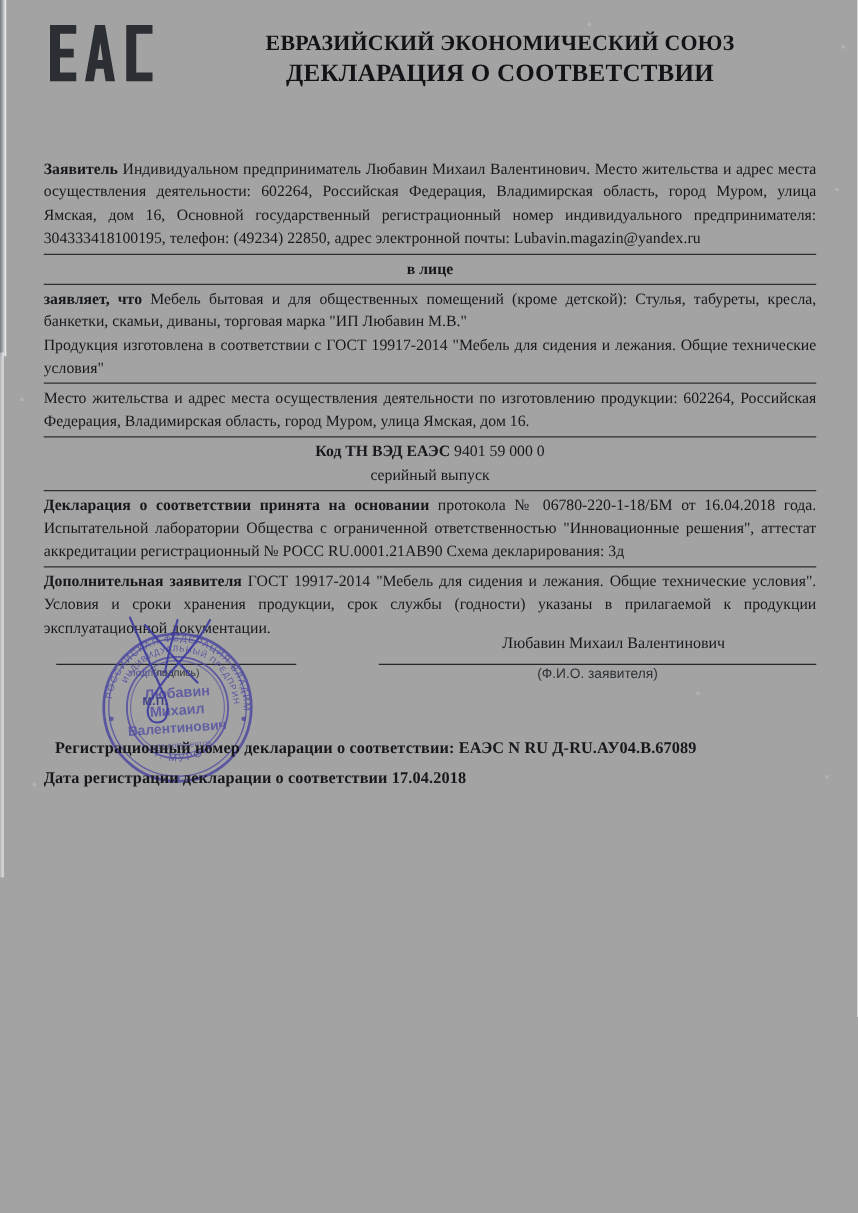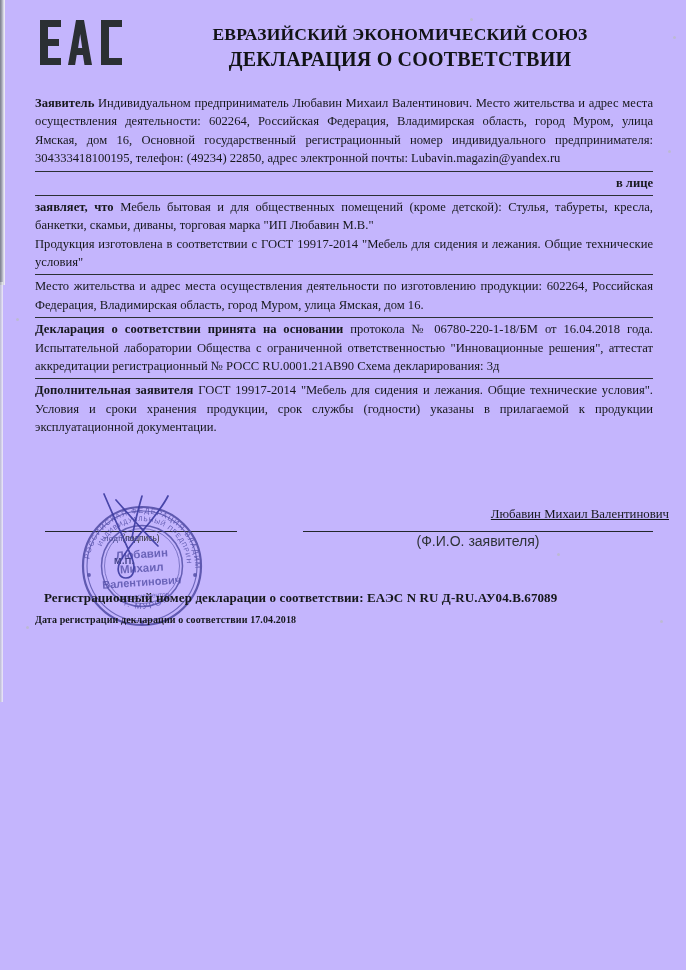--- a/index.html
+++ b/index.html
@@ -9,21 +9,21 @@
     background: #ffffff;
   }
   body {
     font-family: "Liberation Serif", "DejaVu Serif", serif;
     color: #16181c;
   }
   #page {
     position: relative;
     width: 686px;
     height: 970px;
-    background: #c4b5fd;
+    background: #a3a3a3;
     overflow: hidden;
   }
   
   .scan-edge-left {
     position: absolute;
     left: 0; top: 0;
     width: 5px; height: 285px;
     background: linear-gradient(to right, #6d7277 0%, #9aa0a4 35%, #d9dcde 70%, #fdfdfd 100%);
     opacity: .85;
   }
@@ -73,40 +73,39 @@
     width: 618px;
   }
   .sec {
     padding: 2px 0 3px 0;
     border-top: 1px solid #2c3034;
     font-size: 12.6px;
     line-height: 1.46;
     text-align: justify;
     text-justify: inter-word;
   }
-  .sec.first { border-top: none; }
+  .sec.first { border-top: none; margin-top: 32px; }
   .sec p { margin: 0; }
   .lead { font-weight: bold; }
-  .nojust { text-align: right; }
+  .nojust { text-align: center; }
 
   
   .sigwrap {
     position: absolute;
     left: 35px; top: 507px;
     width: 618px;
     height: 46px;
   }
   .sig-name {
     position: absolute;
-    left: 334px; top: 0px;
+    left: 306px; top: 0px;
     width: 300px;
-    text-align: right;
+    text-align: center;
     font-size: 12.8px;
     white-space: nowrap;
-    text-decoration: underline;
   }
   .sig-rule-l {
     position: absolute;
     left: 10px; top: 24px;
     width: 192px;
     border-top: 1px solid #23272b;
   }
   .sig-rule-r {
     position: absolute;
     left: 268px; top: 24px;
@@ -121,38 +120,38 @@
     font-family: "Liberation Sans", "DejaVu Sans", sans-serif;
     font-size: 8.4px;
     color: #2e3236;
   }
   .sig-cap-r {
     position: absolute;
     left: 268px; top: 26px;
     width: 350px;
     text-align: center;
     font-family: "Liberation Sans", "DejaVu Sans", sans-serif;
-    font-size: 14px;
+    font-size: 11px;
     color: #2e3236;
   }
 
   
   .regno {
     position: absolute;
     left: 44px; top: 590px;
     font-weight: bold;
     font-size: 13px;
     letter-spacing: .1px;
     text-align: right;
   }
   .regdate {
     position: absolute;
     left: 35px; top: 614px;
     font-weight: bold;
-    font-size: 10px;
+    font-size: 13px;
     letter-spacing: .1px;
   }
 
   
   .seal {
     position: absolute;
     left: 73px; top: 497px;
     width: 138px; height: 138px;
     pointer-events: none;
     opacity: .92;
@@ -230,20 +229,24 @@
 
     <div class="sec">
       <p><span class="lead">заявляет, что</span><span> Мебель бытовая и для общественных помещений (кроме детской): Стулья, табуреты, кресла, банкетки, скамьи, диваны, торговая марка "ИП Любавин М.В."</span></p>
       <p>Продукция изготовлена в соответствии с ГОСТ 19917-2014 "Мебель для сидения и лежания. Общие технические условия"</p>
     </div>
 
     <div class="sec">
       <p>Место жительства и адрес места осуществления деятельности по изготовлению продукции: 602264, Российская Федерация, Владимирская область, город Муром, улица Ямская, дом 16.</p>
     </div>
 
+    <div class="sec nojust">
+      <p><span class="lead">Код ТН ВЭД ЕАЭС</span><span> 9401 59 000 0</span></p>
+      <p>серийный выпуск</p>
+    </div>
 
 
     <div class="sec">
       <p><span class="lead">Декларация о соответствии принята на основании</span><span> протокола № 06780-220-1-18/БМ от 16.04.2018 года. Испытательной лаборатории Общества с ограниченной ответственностью "Инновационные решения", аттестат аккредитации регистрационный № РОСС RU.0001.21АВ90 Схема декларирования: 3д</span></p>
     </div>
 
     <div class="sec">
       <p><span class="lead">Дополнительная заявителя</span><span> ГОСТ 19917-2014 "Мебель для сидения и лежания. Общие технические условия". Условия и сроки хранения продукции, срок службы (годности) указаны в прилагаемой к продукции эксплуатационной документации.</span></p>
     </div>
 

